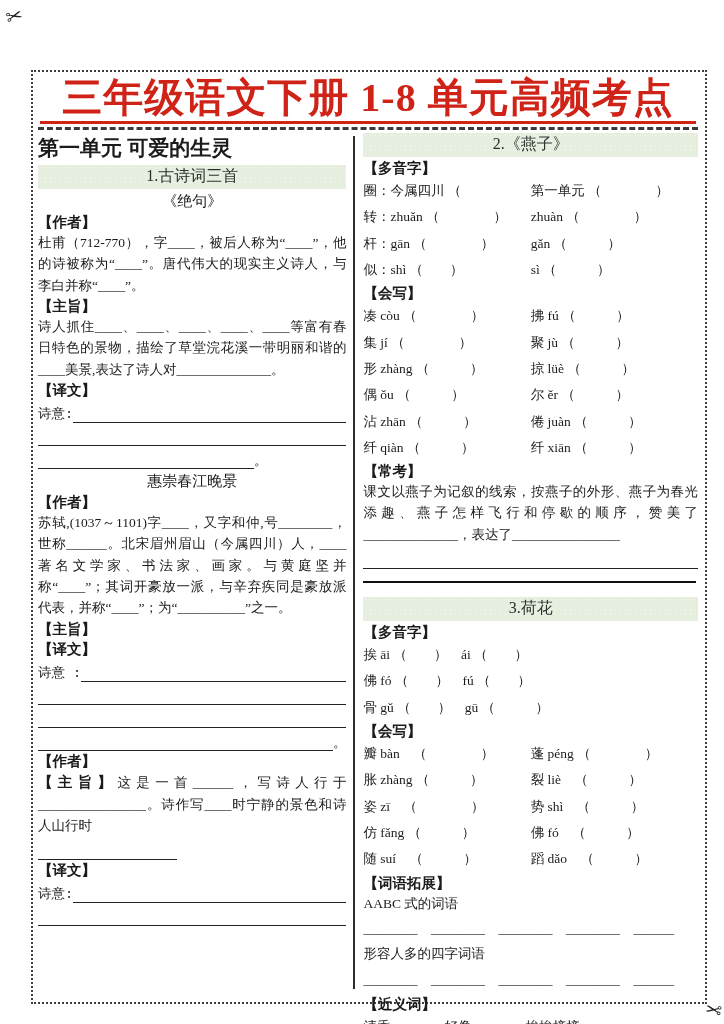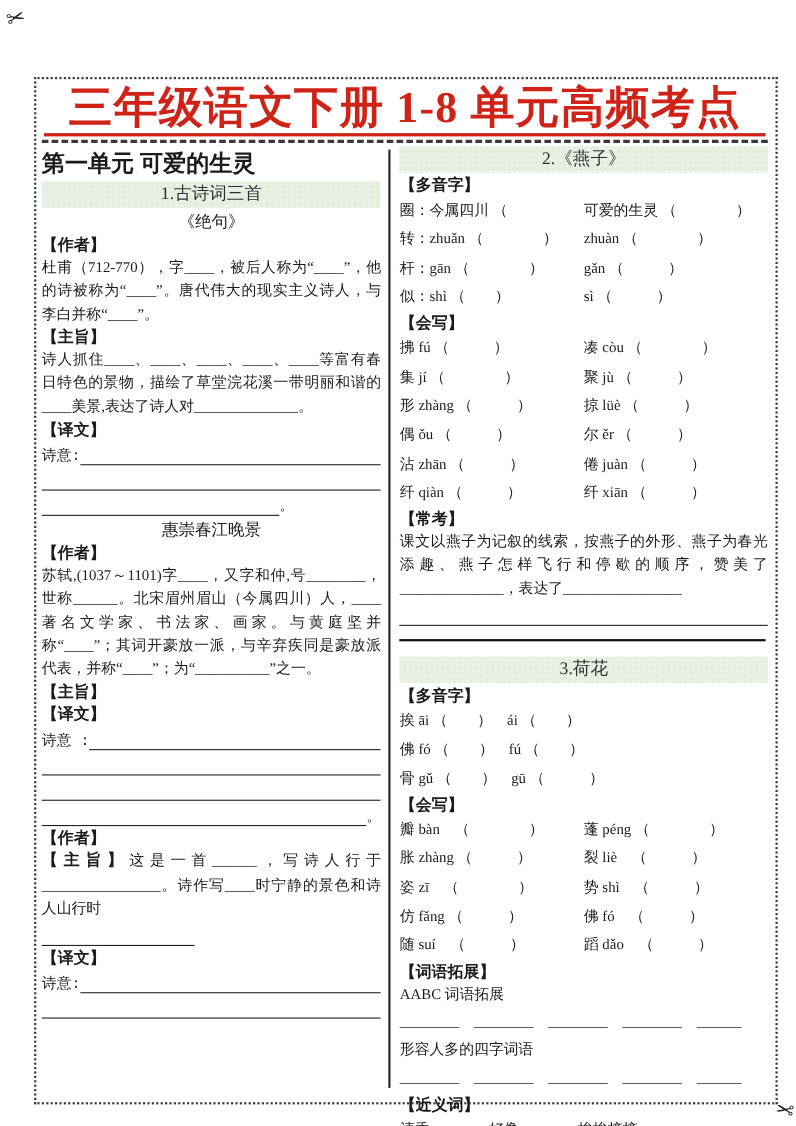--- a/index.html
+++ b/index.html
@@ -127,39 +127,39 @@
       </div>
 
       <div class="vline"></div>
 
       <div class="col right">
 
         <div class="bar">2.《燕子》</div>
         <div class="label">【多音字】</div>
         <div class="row">
           <span class="c">圈：今属四川 （　　　　　）</span>
-            <span class="c">可爱的生灵 （　　　　）</span>
+            <span class="c">第一单元 （　　　　）</span>
         </div>
         <div class="row">
           <span class="c">转：zhuǎn （　　　　）</span>
             <span class="c">zhuàn （　　　　）</span>
         </div>
         <div class="row">
           <span class="c">杆：gān （　　　　）</span>
             <span class="c">gǎn （　　　）</span>
         </div>
         <div class="row">
           <span class="c">似：shì （　　）</span>
             <span class="c">sì （　　　）</span>
         </div>
 
         <div class="label">【会写】</div>
         <div class="row">
-          <span class="c">拂 fú （　　　）</span>
-            <span class="c">凑 còu （　　　　）</span>
+          <span class="c">凑 còu （　　　　）</span>
+            <span class="c">拂 fú （　　　）</span>
         </div>
         <div class="row">
           <span class="c">集 jí （　　　　）</span>
             <span class="c">聚 jù （　　　）</span>
         </div>
         <div class="row">
           <span class="c">形 zhàng （　　　）</span>
             <span class="c">掠 lüè （　　　）</span>
         </div>
         <div class="row">
@@ -205,21 +205,21 @@
         <div class="row">
           <span class="c">仿 fǎng （　　　）</span>
             <span class="c">佛 fó　（　　　）</span>
         </div>
         <div class="row">
           <span class="c">随 suí　（　　　）</span>
             <span class="c">蹈 dǎo　（　　　）</span>
         </div>
 
         <div class="label">【词语拓展】</div>
-        <p class="para">AABC 词语拓展</p>
+        <p class="para">AABC 式的词语</p>
         <p class="blanks">________　________　________　________　______</p>
         <p class="para">形容人多的四字词语</p>
         <p class="blanks">________　________　________　________　______</p>
 
         <div class="label">【近义词】</div>
         <div class="mono-row">清香—____　好像—____　挨挨挤挤—________</div>
         <div class="label">【反义词】</div>
         <div class="mono-row">展开—____　破裂—____　停止—____　快乐—____</div>
 
       </div>

